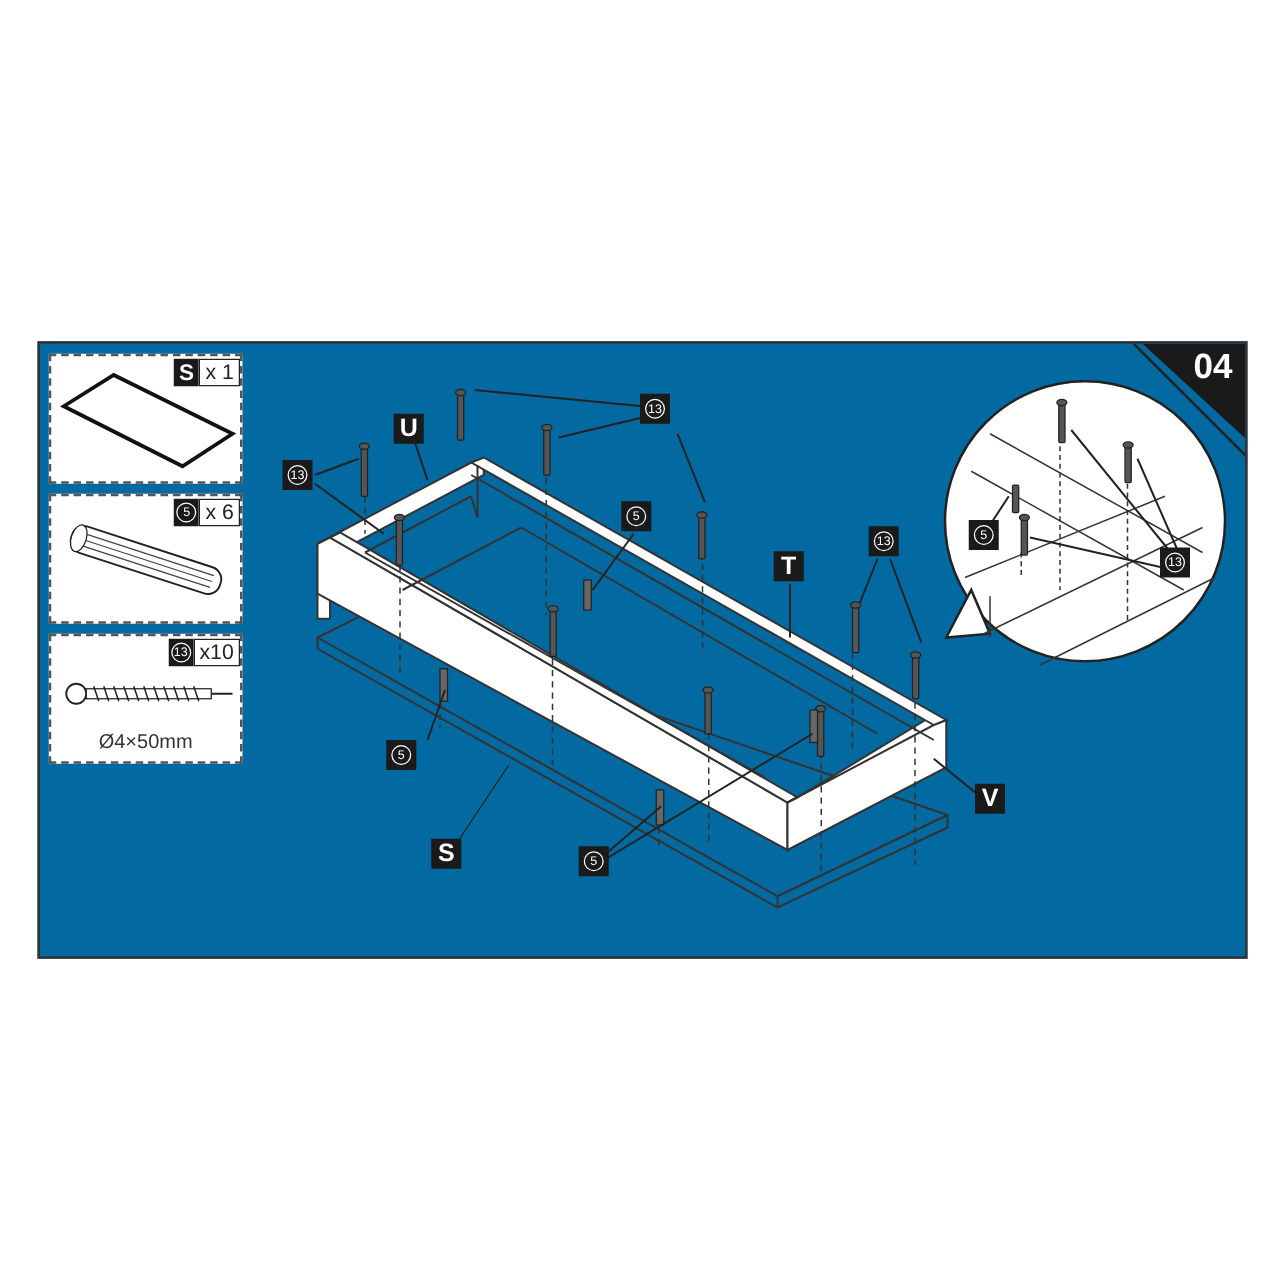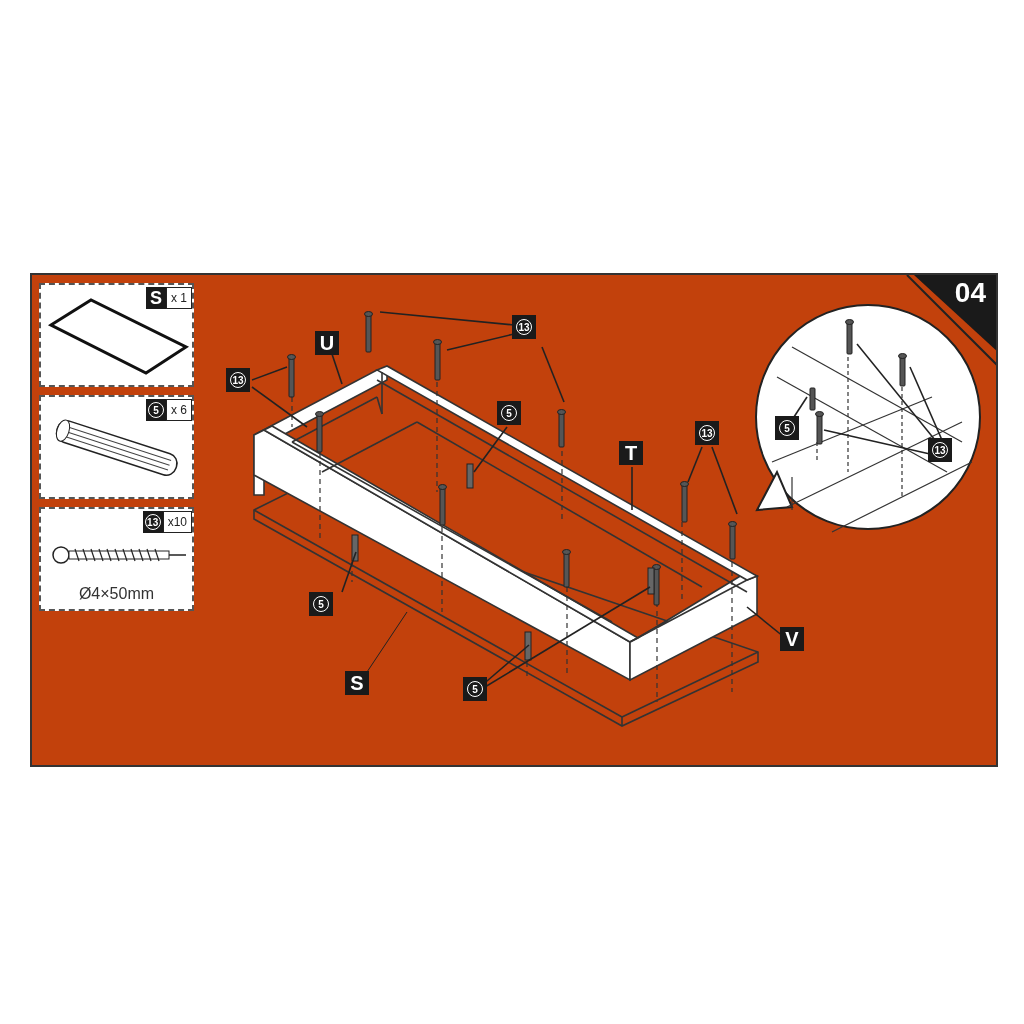--- a/index.html
+++ b/index.html
@@ -1,22 +1,22 @@
 <!DOCTYPE html>
 <html><head>
   <meta charset="utf-8">
   <style>
     html, body { margin:0; padding:0; background:#ffffff; }
     body { width:1024px; height:1024px; position:relative; overflow:hidden; font-family:"Liberation Sans", sans-serif; }
-    .frame { position:absolute; left:30px; top:273px; width:968px; height:494px; border:2px solid #333; box-sizing:border-box; background:#c2410c; overflow:hidden; }
+    .frame { position:absolute; left:30px; top:273px; width:968px; height:494px; border:2px solid #333; box-sizing:border-box; background:#0369a1; overflow:hidden; }
     .parts-box { position:absolute; left:39px; width:155px; border:2px dashed #555; box-sizing:border-box; background:#fff; }
     .tag { position:absolute; display:flex; align-items:center; height:22px; }
     .tag .code { background:#1a1a1a; color:#fff; font-weight:bold; font-size:18px; min-width:20px; height:22px; display:flex; align-items:center; justify-content:center; padding:0 2px; box-sizing:border-box; }
-    .tag .qty { border:1px solid #222; color:#222; font-size:12px; height:22px; padding:0 4px; display:flex; align-items:center; box-sizing:border-box; background:#fff; }
-    .circ { display:inline-flex; align-items:center; justify-content:center; width:16px; height:16px; border:1.5px solid #fff; border-radius:50%; font-size:10px; font-weight:bold; color:#fff; box-sizing:border-box; }
+    .tag .qty { border:1px solid #222; color:#222; font-size:17px; height:22px; padding:0 4px; display:flex; align-items:center; box-sizing:border-box; background:#fff; }
+    .circ { display:inline-flex; align-items:center; justify-content:center; width:16px; height:16px; border:1.5px solid #fff; border-radius:50%; font-size:10px; font-weight:normal; color:#fff; box-sizing:border-box; }
     .label { position:absolute; background:#1a1a1a; color:#fff; font-weight:bold; display:flex; align-items:center; justify-content:center; box-sizing:border-box; }
     .label.big { width:24px; height:24px; font-size:20px; }
     .label.small { width:24px; height:24px; }
     .spec { position:absolute; left:0; right:0; top:76px; text-align:center; font-size:16px; color:#333; }
     .step-num { position:absolute; right:10px; top:2px; color:#fff; font-weight:bold; font-size:28px; z-index:3; }
     svg { position:absolute; left:0; top:0; }
   </style>
 </head>
 <body>
 

